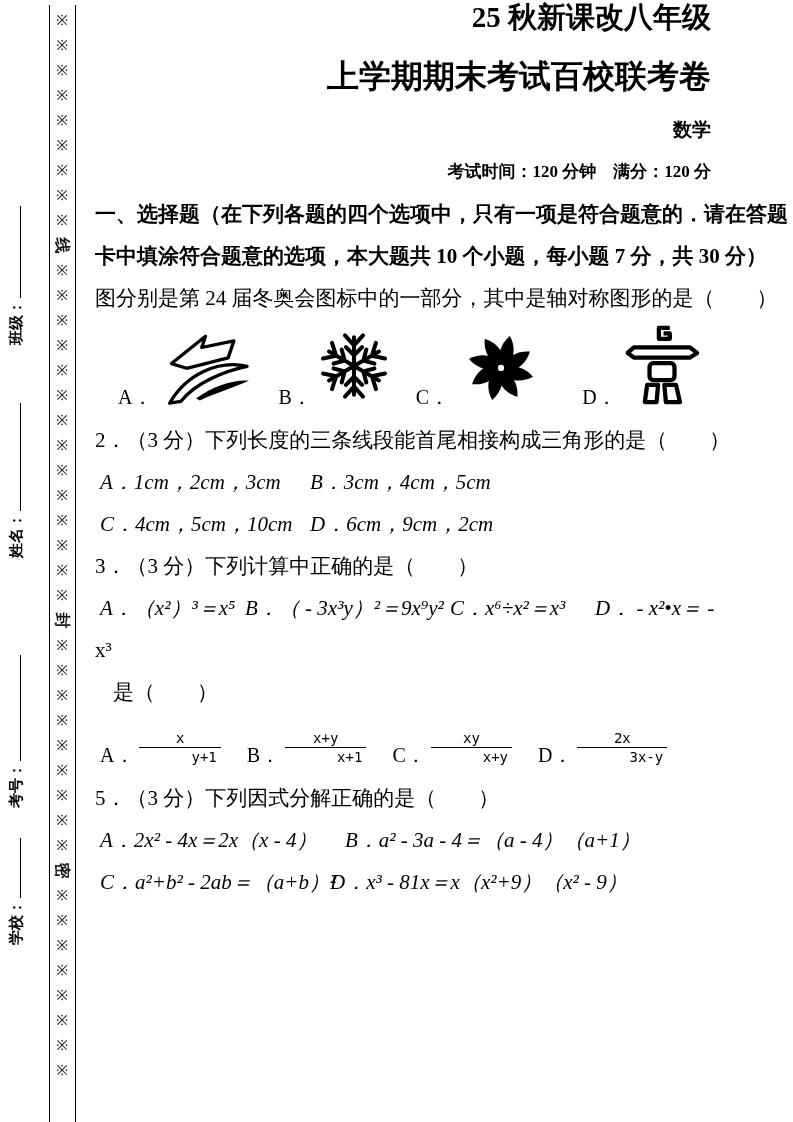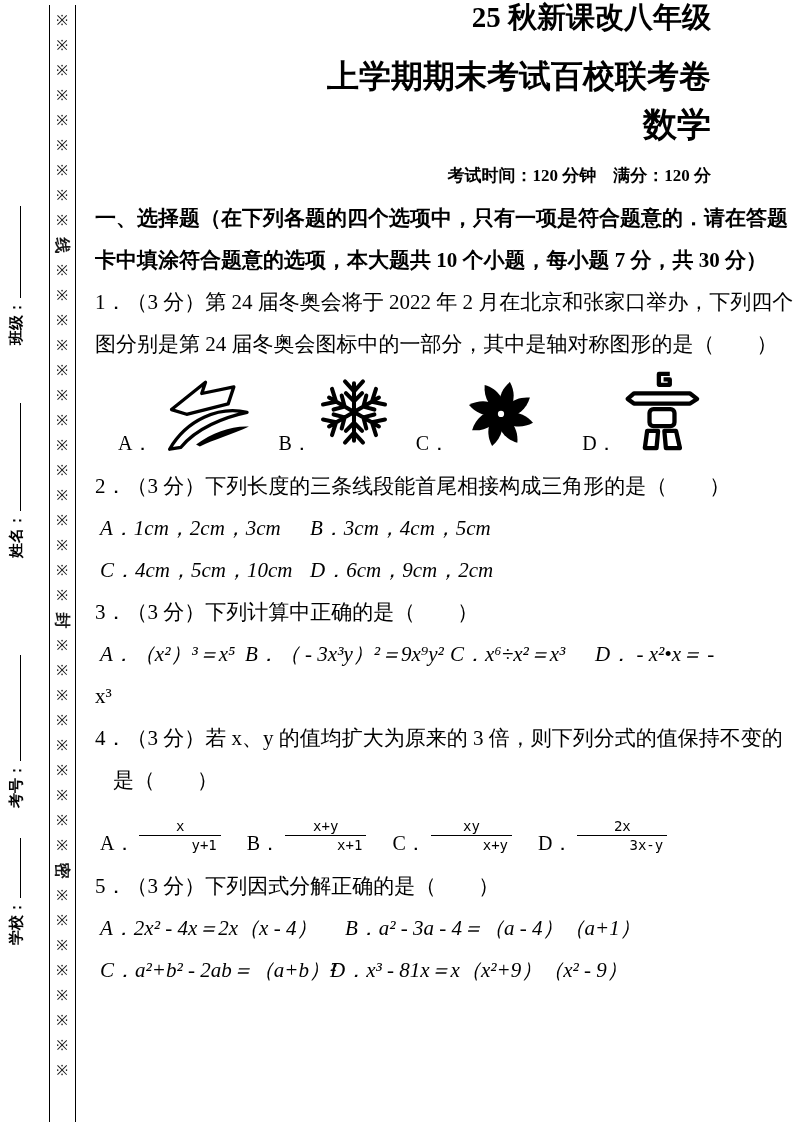--- a/index.html
+++ b/index.html
@@ -11,21 +11,21 @@
   .seal-col{position:absolute;left:49px;top:8px;width:26px;display:flex;flex-direction:column;align-items:center;}
   .seal-char{height:25px;line-height:25px;font-size:14px;color:#161616;}
   .seal-word{font-weight:bold;font-size:16px;transform:rotate(90deg);}
   .field{position:absolute;left:6px;transform:rotate(-90deg);transform-origin:0 0;
          white-space:nowrap;font-weight:bold;font-size:15px;line-height:20px;}
   .blank{display:inline-block;border-bottom:1px solid #000;height:13px;margin-left:2px;}
   .content{position:absolute;left:95px;top:0;width:680px;}
   .title-block{width:616px;text-align:right;}
   .t1{font-size:29px;font-weight:bold;line-height:1.2;}
   .t2{font-size:32px;font-weight:bold;margin-top:22px;line-height:1.2;}
-  .t3{font-size:34px;font-weight:bold;margin-top:10px;line-height:1.2;}
+  .t3{font-size:19px;font-weight:bold;margin-top:24px;line-height:1.2;}
   .info{font-size:17px;font-weight:bold;margin-top:18px;}
   .bodytext{margin-top:10px;font-size:21px;}
   .line{line-height:42px;white-space:nowrap;}
   .bold{font-weight:bold;}
   .pad5{padding-left:5px;font-style:italic;}
   .ind{padding-left:18px;}
   .opt{display:inline-block;}
   .w210{width:210px;} .w145{width:145px;} .w205{width:205px;} .w245{width:245px;} .w230{width:230px;}
   .picto-row{height:100px;display:flex;align-items:flex-end;padding:0 0 12px 23px;box-sizing:border-box;}
   .picto-item{display:flex;align-items:flex-end;}
@@ -111,21 +111,20 @@
       <div class="t2">上学期期末考试百校联考卷</div>
       <div class="t3">数学</div>
       <div class="info">考试时间：120 分钟　满分：120 分</div>
     </div>
 
     <div class="bodytext">
 
       <div class="line bold">一、选择题（在下列各题的四个选项中，只有一项是符合题意的．请在答题</div>
       <div class="line bold">卡中填涂符合题意的选项，本大题共 10 个小题，每小题 7 分，共 30 分）</div>
 
-      <div class="line">1．（3 分）第 24 届冬奥会将于 2022 年 2 月在北京和张家口举办，下列四个</div>
       <div class="line">图分别是第 24 届冬奥会图标中的一部分，其中是轴对称图形的是（　　）</div>
 
       <div class="picto-row">
         <div class="picto-item" style="margin-right:25px;">
           <span class="picto-label">A．</span>
           <svg width="95" height="85" viewBox="0 0 100 90">
             <path d="M14 44 L50 15 L46 27 L80 20 L74 38 L30 49 Z" fill="#fff" stroke="#000" stroke-width="3.5" stroke-linejoin="round"></path>
             <path d="M12 86 C30 55 64 40 94 47 C70 52 40 64 24 84 Z" fill="#fff" stroke="#000" stroke-width="3.5" stroke-linejoin="round"></path>
             <path d="M40 81 C58 68 78 61 96 62 C80 70 58 76 44 83 Z" fill="#000"></path>
           </svg>
@@ -209,21 +208,20 @@
       <div class="line pad5">
         <span class="opt w210"><span>C．</span><span>4cm，5cm，10cm</span></span><span class="opt"><span>D．</span><span>6cm，9cm，2cm</span></span>
       </div>
 
       <div class="line">3．（3 分）下列计算中正确的是（　　）</div>
       <div class="line pad5">
         <span class="opt w145"><span>A．</span><span>（x²）³＝x⁵</span></span><span class="opt w205"><span>B．</span><span>（ - 3x³y）²＝9x⁹y²</span></span><span class="opt w145"><span>C．</span><span>x⁶÷x²＝x³</span></span><span class="opt"><span>D．</span><span> - x²•x＝ - </span></span>
       </div>
       <div class="line">x³</div>
 
-      <div class="line">4．（3 分）若 x、y 的值均扩大为原来的 3 倍，则下列分式的值保持不变的</div>
       <div class="line ind">是（　　）</div>
       <div class="frac-row">
         <div class="frac-group">
           <span class="frac-label">A．</span>
           <span class="frac">
               <span class="num">x</span>
               <span class="den">y+1</span>
             </span>
         </div>
         <div class="frac-group">

